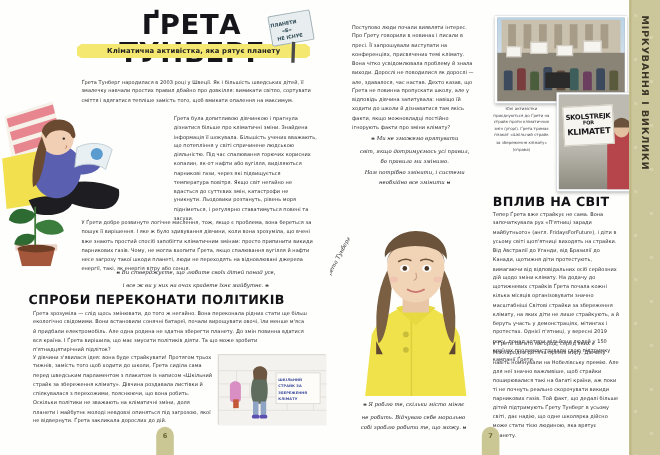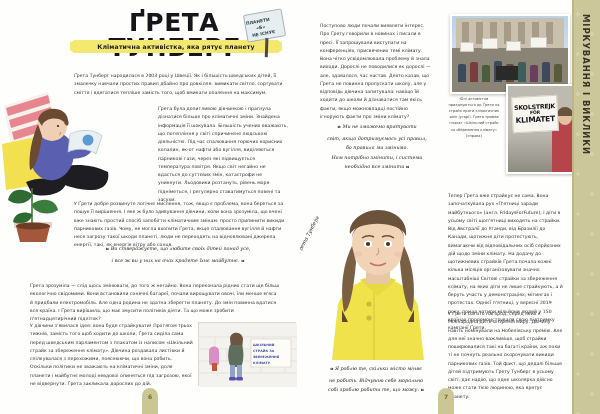--- a/index.html
+++ b/index.html
@@ -319,20 +319,21 @@
 
     <div class="body-text" style="position:absolute; left:74px; top:200px; width:214px;">У Ґрети добре розвинуте логічне мислення, тож, якщо є проблема, вона береться за пошук її вирішення. І яке ж було здивування дівчини, коли вона зрозуміла, що вчені вже знають простий спосіб запобігти кліматичним змінам: просто припинити викиди парникових газів. Чому, не могла вхопити Ґрета, якщо спалювання вугілля й нафти несе загрозу такої шкоди планеті, люди не переходять на відновлювані джерела енергії, такі, як енергія вітру або сонця.</div>
 
     <div class="quote" style="position:absolute; left:78px; top:244px; width:200px;">
       <span class="qm">❝</span>
       <span>Ви стверджуєте, що любите своїх дітей понад усе,</span><br>
       <span>і все ж ви у них на очах крадете їхнє майбутнє.</span>
       <span class="qm">❝</span>
     </div>
 
+    <div class="section-h" style="position:absolute; left:26px; top:267px; width:250px;">СПРОБИ ПЕРЕКОНАТИ ПОЛІТИКІВ</div>
 
     <div class="body-text" style="position:absolute; left:30px; top:282px; width:250px;">Ґрета зрозуміла — слід щось змінювати, до того ж негайно. Вона переконала рідних стати ще більш екологічно свідомими. Вони встановили сонячні батареї, почали вирощувати овочі, їли менше м'яса й придбали електромобіль. Але одна родина не здатна зберегти планету. До змін повинна вдатися вся країна. І Ґрета вирішила, що має змусити політиків діяти. Та що може зробити п'ятнадцятирічний підліток?</div>
 
     <div class="body-text" style="position:absolute; left:30px; top:322px; width:163px;">У дівчини з'явилася ідея: вона буде страйкувати! Протягом трьох тижнів, замість того щоб ходити до школи, Ґрета сиділа сама перед шведським парламентом з плакатом із написом «Шкільний страйк за збереження клімату». Дівчина роздавала листівки й спілкувалася з перехожими, пояснюючи, що вона робить. Оскільки політики не зважають на кліматичні зміни, доля планети і майбутнє молоді невдовзі опиняться під загрозою, якої не відвернути. Ґрета закликала дорослих до дій.</div>
 
     <div class="illus-wall">
       <svg viewBox="0 0 98 64" width="98" height="64">
         <rect x="0" y="0" width="98" height="64" fill="#f4f2ee"></rect>
         <g stroke="#ddd9d2" stroke-width="0.6">
           <line x1="0" y1="14" x2="98" y2="14"></line>
@@ -428,20 +429,21 @@
     <div class="quote" style="position:absolute; left:16px; top:122px; width:122px;">
       <span class="qm">❝</span>
       <span>Ми не зможемо врятувати</span><br>
       <span>світ, якщо дотримуємось усі правил,</span><br>
       <span>бо правила ми змінимо.</span><br>
       <span>Нам потрібно змінити, і системи</span><br>
       <span>необхідно все змінити</span>
       <span class="qm">❝</span>
     </div>
 
+    <div class="section-h" style="position:absolute; left:148px; top:178px; width:118px;">ВПЛИВ НА СВІТ</div>
 
     <div class="body-text" style="position:absolute; left:148px; top:192px; width:116px;">Тепер Ґрета вже страйкує не сама. Вона започаткувала рух «П'ятниці заради майбутнього» (англ. FridaysForFuture), і діти в усьому світі щоп'ятниці виходять на страйки. Від Австралії до Уганди, від Бразилії до Канади, щотижня діти протестують, вимагаючи від відповідальних осіб серйозних дій щодо зміни клімату. На додачу до щотижневих страйків Ґрета почала кожні кілька місяців організовувати значно масштабніші Світові страйки за збереження клімату, на яких діти не лише страйкують, а й беруть участь у демонстраціях, мітингах і протестах. Однієї п'ятниці, у вересні 2019 року, понад чотири мільйони людей у 150 країнах продемонстрували свою підтримку кампанії Ґрети.</div>
 
     <div class="body-text" style="position:absolute; left:148px; top:310px; width:116px;">У Ґрети багато нагород, серед яких є Міжнародна дитяча премія миру. Дівчину навіть номінували на Нобелівську премію. Але для неї значно важливіше, щоб страйки поширювалися такі на багаті країни, аж поки ті не почнуть реально скорочувати викиди парникових газів. Той факт, що дедалі більше дітей підтримують Ґрету Тунберг в усьому світі, дає надію, що одне школярка дійсно може стати тією людиною, яка врятує планету.</div>
 
     <div class="illus-portrait">
       <svg viewBox="0 0 130 160" width="130" height="160">
 
         <path d="M26,104 C34,86 52,78 66,78 C82,78 100,88 106,106 L112,160 L20,160 Z" fill="#f0e24a"></path>
         <path d="M62,84 L62,160" stroke="#ddd03f" stroke-width="1.4"></path>

